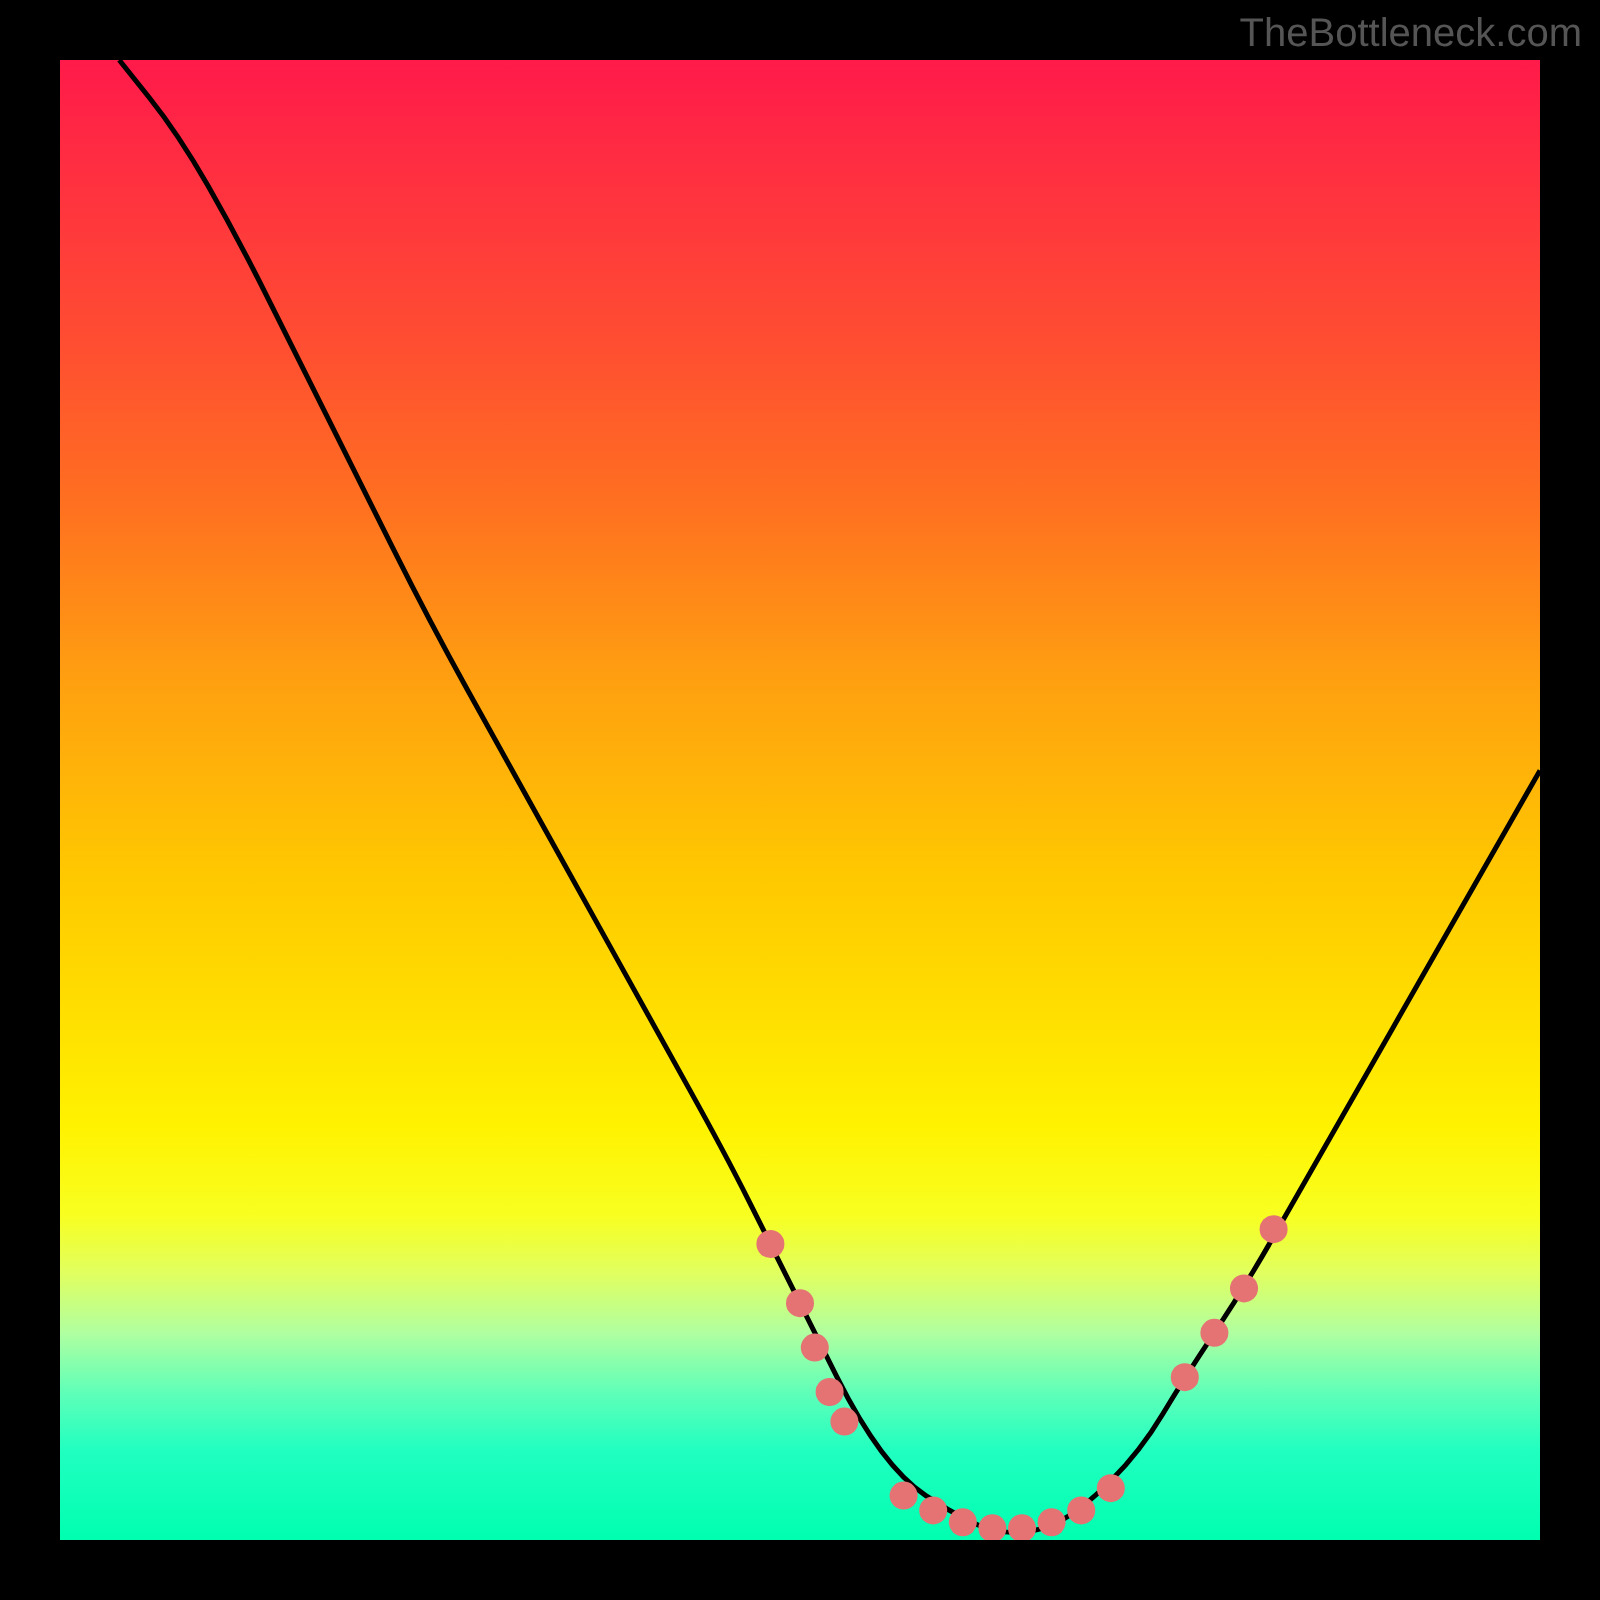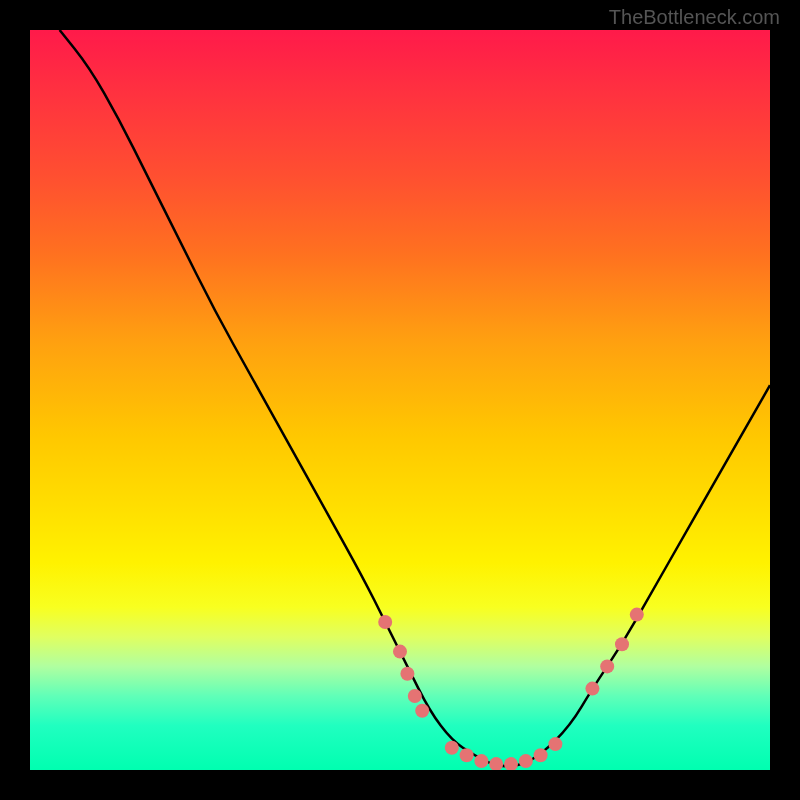--- a/index.html
+++ b/index.html
@@ -6,21 +6,21 @@
   body {
     width: 800px;
     height: 800px;
     background: #000;
     position: relative;
     font-family: Arial, sans-serif;
   }
   .watermark {
     position: absolute;
     top: 6px;
-    right: 20px;
+    right: 9px;
     color: #555;
     font-size: 20px;
     font-weight: 500;
     z-index: 10;
   }
   .plot-area {
     position: absolute;
     left: 30px;
     top: 30px;
     width: 740px;

